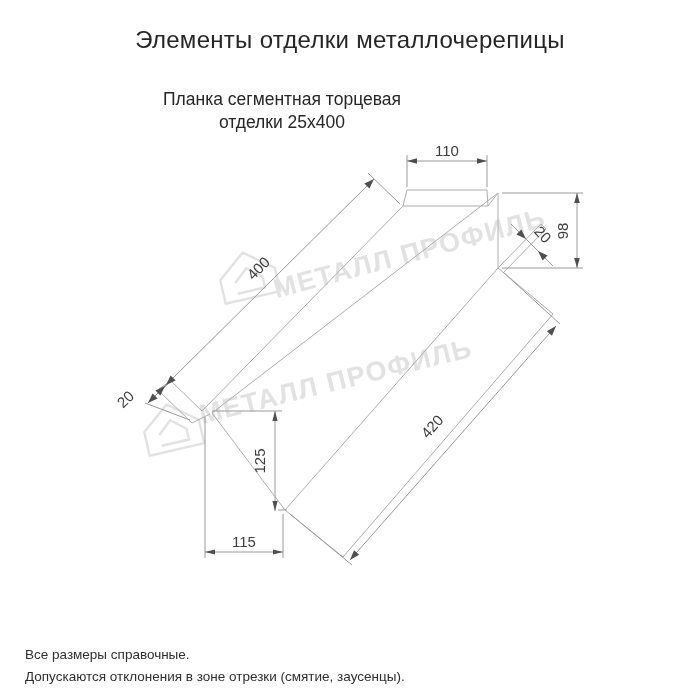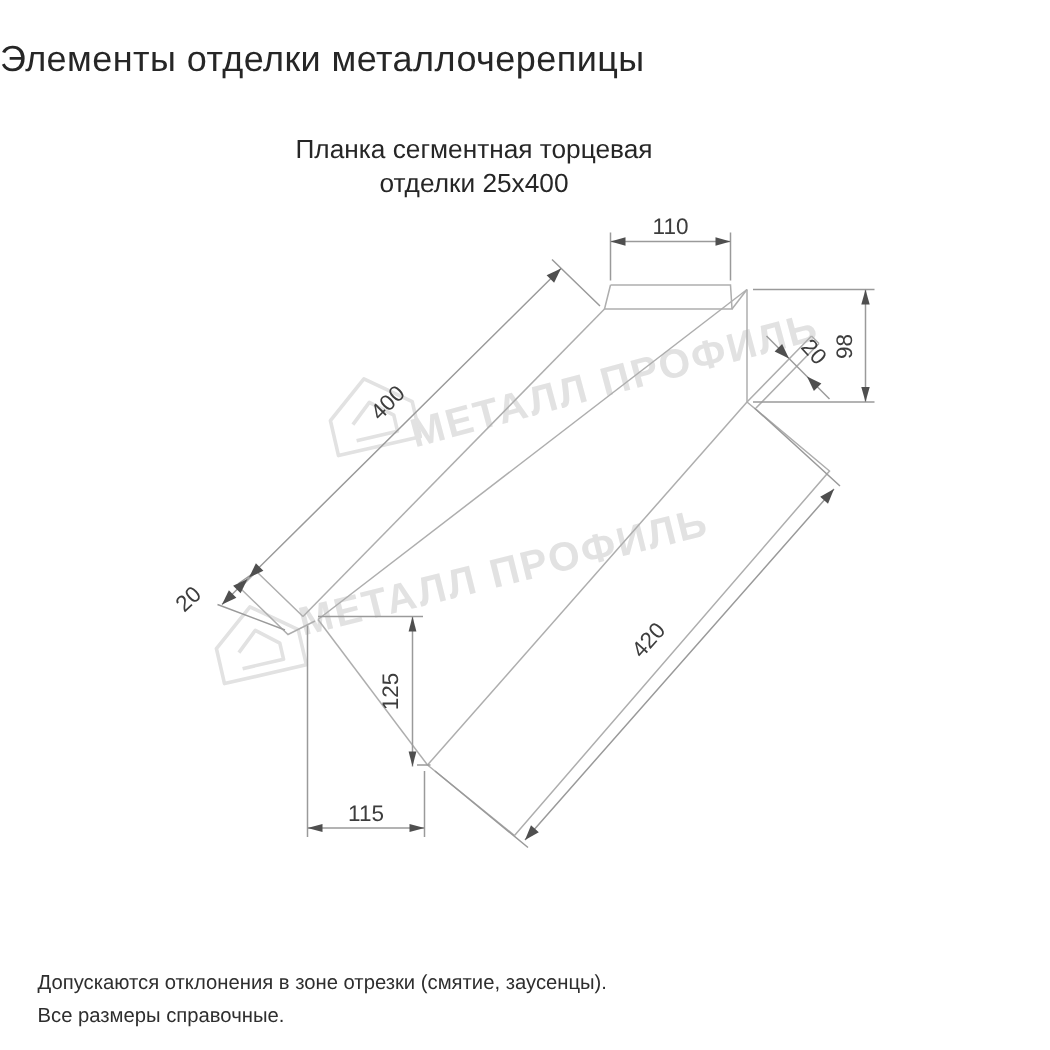--- a/index.html
+++ b/index.html
@@ -1,21 +1,21 @@
 <!DOCTYPE html>
 <html><head>
 <meta charset="utf-8">
 <style>
   html,body{margin:0;padding:0;background:#fff;}
   body{width:700px;height:700px;position:relative;overflow:hidden;
        font-family:"Liberation Sans",sans-serif;color:#282828;}
-  .page-title{position:absolute;top:26px;left:0;width:700px;
+  .page-title{position:absolute;top:26px;left:0;width:700px;text-align:center;
        font-size:24px;letter-spacing:.3px;color:#262626;}
   .subtitle{position:absolute;top:88px;left:0;width:564px;text-align:center;
-       font-size:17.5px;line-height:23px;color:#262626;padding-left:34px;}
+       font-size:17.5px;line-height:23px;color:#262626;}
   .notes{position:absolute;left:25px;top:644px;font-size:13.5px;line-height:21.5px;color:#2e2e2e;}
   svg{position:absolute;left:0;top:0;}
   .part{stroke:#aeaeae;stroke-width:1;fill:none;}
   .dim{stroke:#9a9a9a;stroke-width:1;fill:none;}
   .arr{fill:#4f4f4f;stroke:none;}
   .dimtxt{font-family:"Liberation Sans",sans-serif;font-size:15px;fill:#3d3d3d;}
   .wm-text{font-family:"Liberation Sans",sans-serif;font-size:27px;font-weight:bold;
        letter-spacing:1.5px;fill:#e2e2e2;}
   .wm-house{stroke:#e2e2e2;stroke-width:2.4;fill:none;stroke-linejoin:round;}
 </style>
@@ -111,15 +111,15 @@
 
   <g>
     <path class="dim" d="M205,552 L283,552 M205,417 L205,558 M283,514 L283,558"></path>
     <polygon class="arr" points="205,552 215,549.4 215,554.6"></polygon>
     <polygon class="arr" points="283,552 273,549.4 273,554.6"></polygon>
     <text class="dimtxt" x="244" y="547" text-anchor="middle">115</text>
   </g>
 </svg>
 
 <div class="notes">
+  <div>Все размеры справочные.</div>
   <div>Допускаются отклонения в зоне отрезки (смятие, заусенцы).</div>
-  <div>Все размеры справочные.</div>
 </div>
 
 </body></html>

